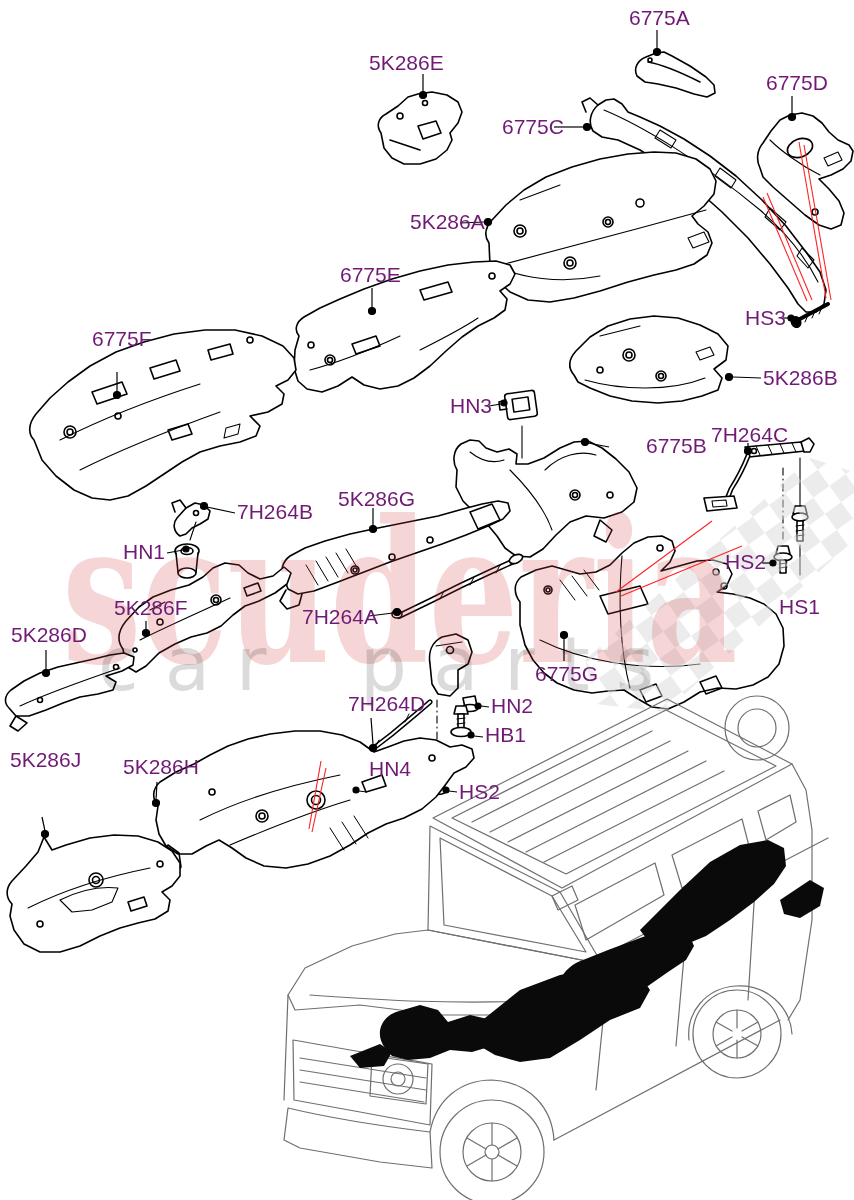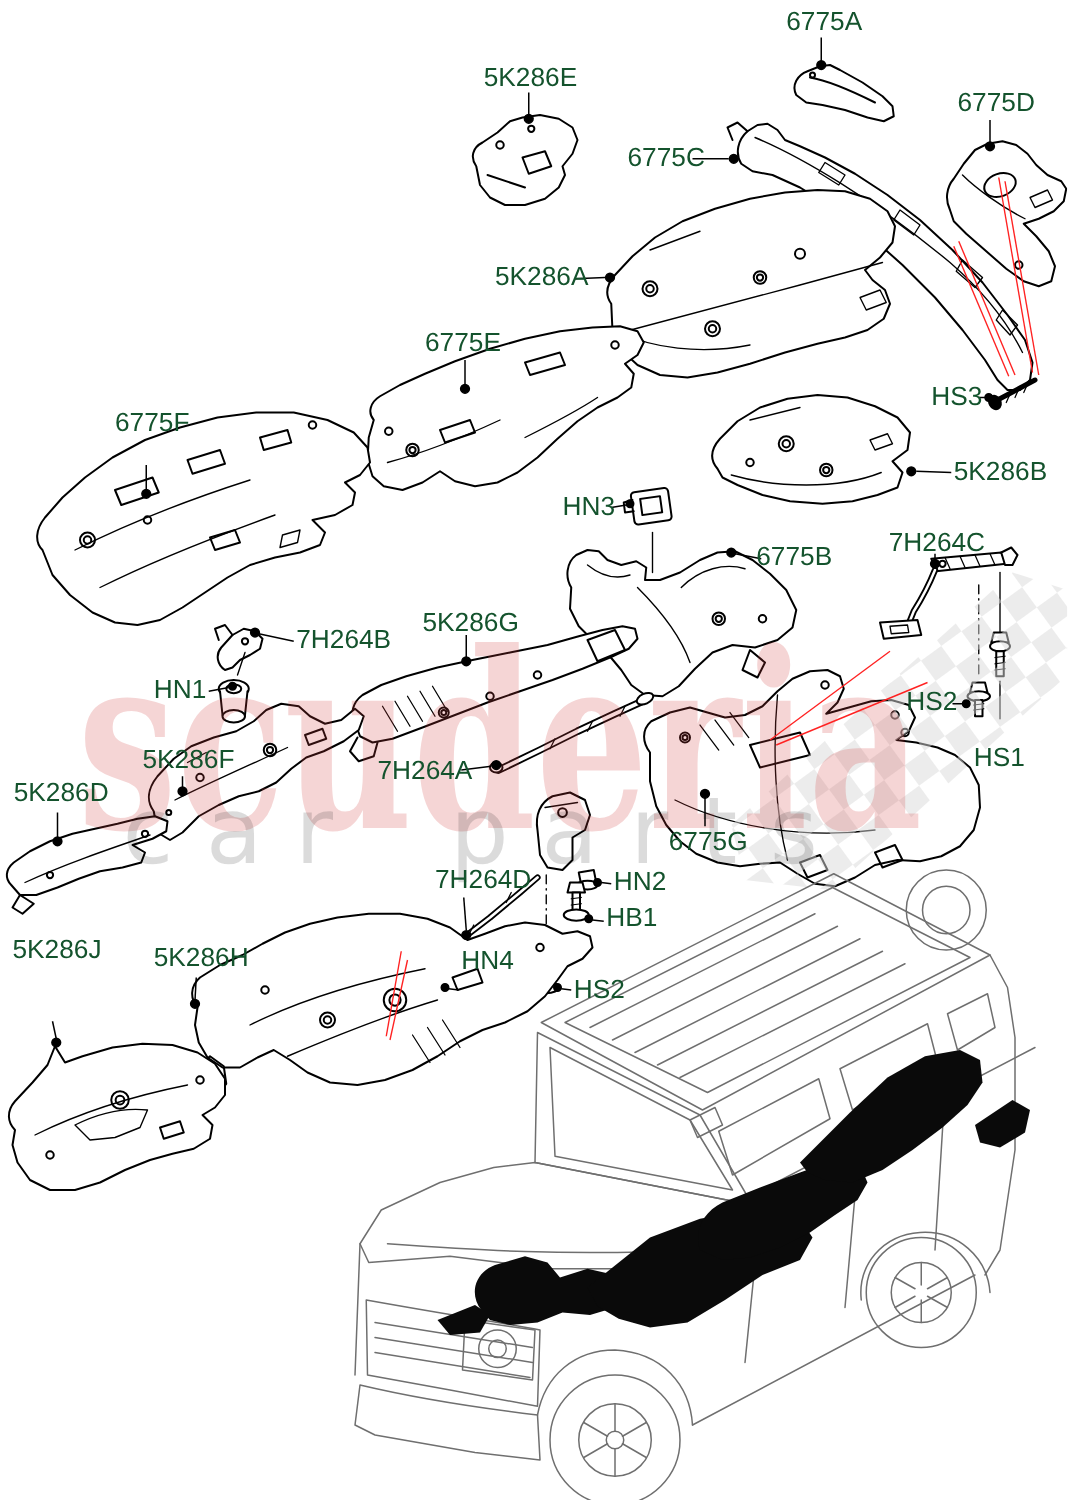--- a/index.html
+++ b/index.html
@@ -1,19 +1,19 @@
 <!DOCTYPE html>
 <html><head>
 <meta charset="utf-8">
 <style>
   html,body{margin:0;padding:0;background:#fff;}
   #stage{position:relative;width:854px;height:1200px;background:#fff;overflow:hidden;
          font-family:"Liberation Sans", sans-serif;}
   #art{position:absolute;left:0;top:0;}
-  .callout{position:absolute;color:#14532d;font-size:21px;line-height:22px;white-space:nowrap;
+  .callout{position:absolute;color:#701a75;font-size:21px;line-height:22px;white-space:nowrap;
            font-family:"Liberation Sans", sans-serif;cursor:pointer;}
 </style>
 </head>
 <body>
 
 <div id="stage">
 
 <svg id="art" width="854" height="1200" viewBox="0 0 854 1200" xmlns="http://www.w3.org/2000/svg">
   <defs>
     <pattern id="chk" width="40" height="40" patternUnits="userSpaceOnUse" patternTransform="rotate(-36 700 580)">
@@ -478,31 +478,31 @@
           <line x1="157" y1="782" x2="156" y2="800"></line>
           <circle cx="156" cy="803" r="3.5"></circle>
         </g>
     <g>
           <line x1="42" y1="817" x2="45" y2="831"></line>
           <circle cx="45" cy="834" r="3.5"></circle>
         </g>
   </g>
 </svg>
 
-  <div class="callout" style="left:387px;top:52px">5K286E</div>
+  <div class="callout" style="left:369px;top:52px">5K286E</div>
   <div class="callout" style="left:629px;top:7px">6775A</div>
   <div class="callout" style="left:502px;top:116px">6775C</div>
   <div class="callout" style="left:766px;top:72px">6775D</div>
-  <div class="callout" style="left:396px;top:211px">5K286A</div>
+  <div class="callout" style="left:410px;top:211px">5K286A</div>
   <div class="callout" style="left:745px;top:307px">HS3</div>
   <div class="callout" style="left:763px;top:367px">5K286B</div>
   <div class="callout" style="left:340px;top:264px">6775E</div>
   <div class="callout" style="left:92px;top:328px">6775F</div>
   <div class="callout" style="left:450px;top:395px">HN3</div>
-  <div class="callout" style="left:605px;top:435px">6775B</div>
+  <div class="callout" style="left:646px;top:435px">6775B</div>
   <div class="callout" style="left:711px;top:424px">7H264C</div>
   <div class="callout" style="left:725px;top:551px">HS2</div>
   <div class="callout" style="left:779px;top:596px">HS1</div>
   <div class="callout" style="left:237px;top:501px">7H264B</div>
   <div class="callout" style="left:123px;top:541px">HN1</div>
   <div class="callout" style="left:338px;top:488px">5K286G</div>
   <div class="callout" style="left:302px;top:606px">7H264A</div>
   <div class="callout" style="left:114px;top:597px">5K286F</div>
   <div class="callout" style="left:11px;top:624px">5K286D</div>
   <div class="callout" style="left:535px;top:663px">6775G</div>

